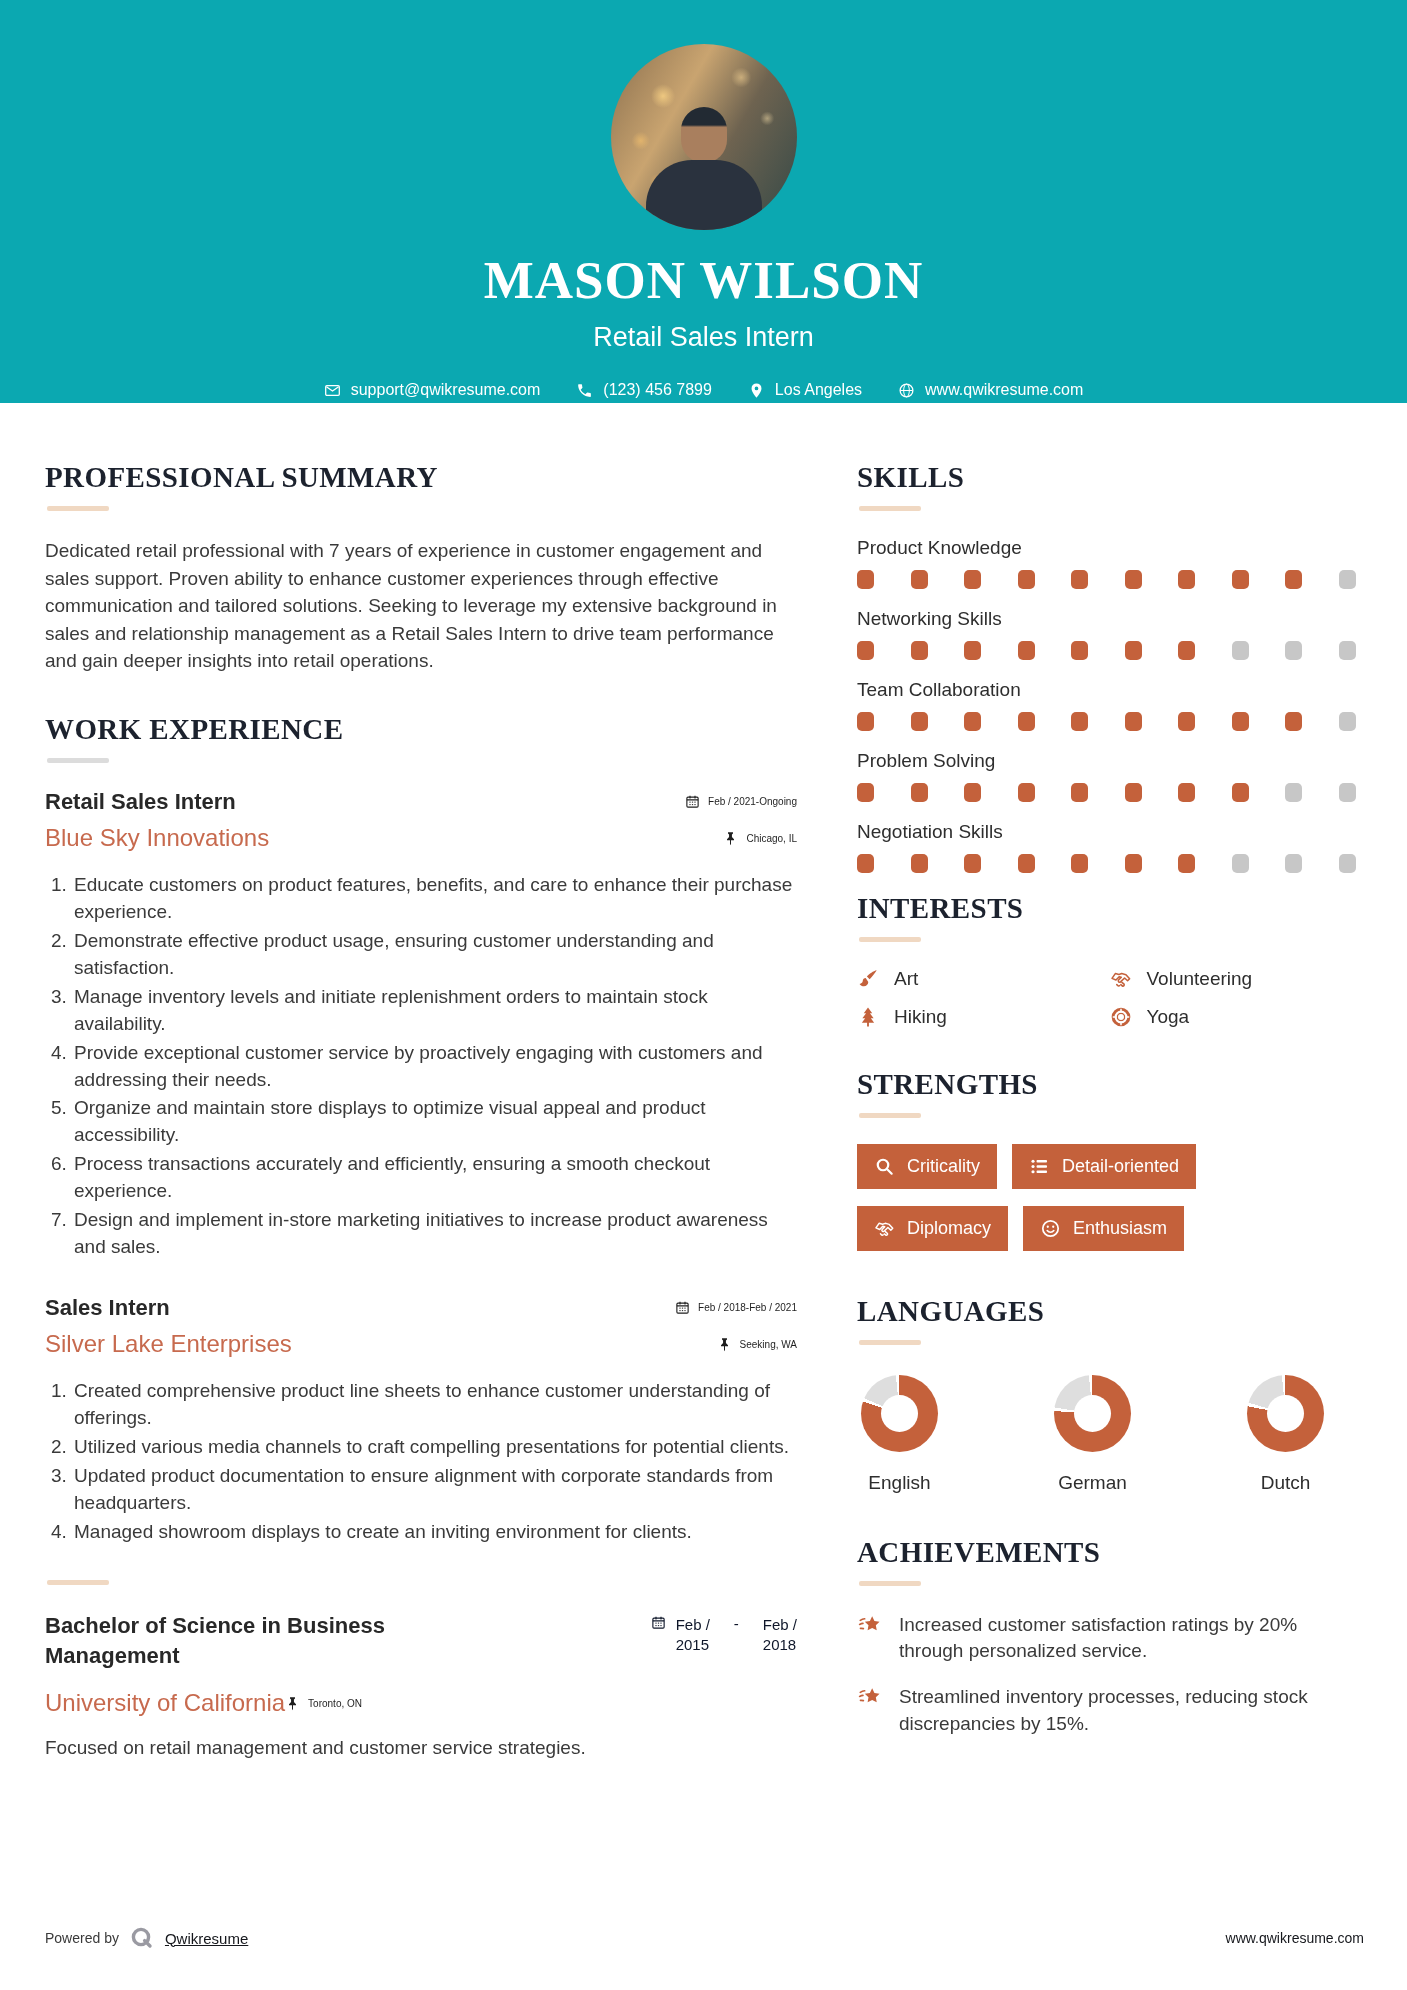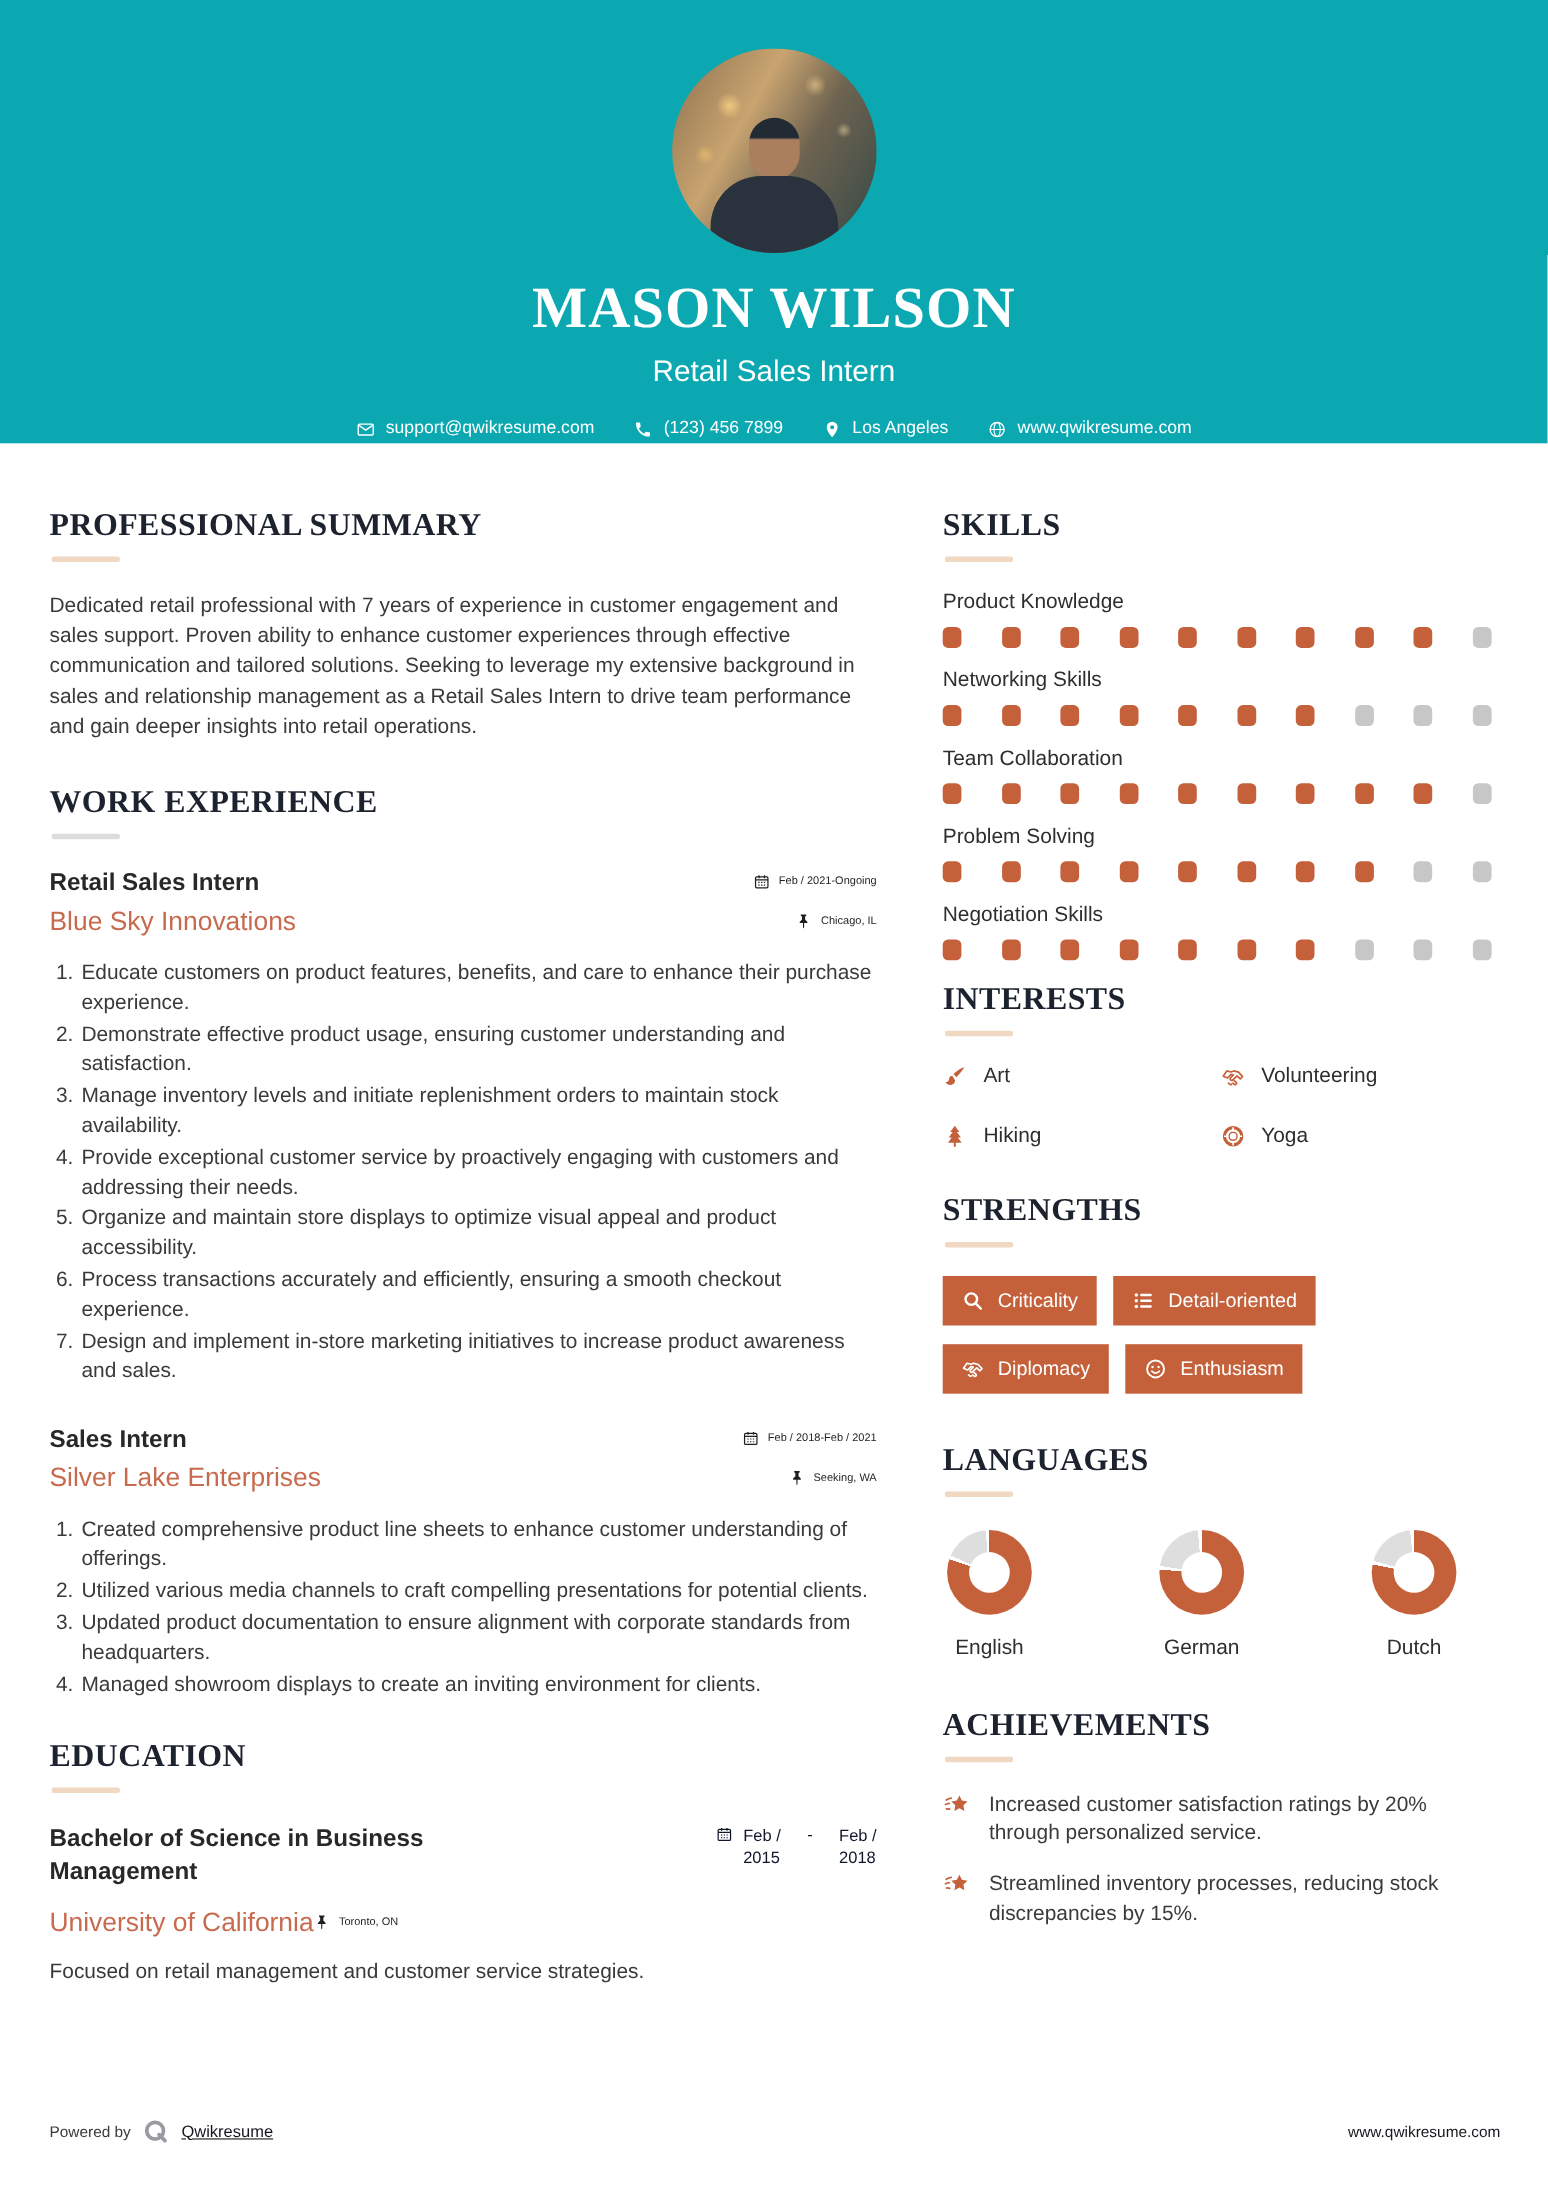--- a/index.html
+++ b/index.html
@@ -71,21 +71,21 @@
   .edu-sep { padding:0 14px; }
   .edu-row2 { display:flex; align-items:baseline; margin-top:10px; }
   .edu-note { font-size:19px; margin-top:20px; color:#3a3a3a; }
   
   .skill { margin-bottom:19px; }
   .skill-label { font-size:19px; color:#2e2e2e; margin-bottom:11px; }
   .dots { display:flex; justify-content:space-between; padding-right:6px; }
   .dot { width:17px; height:19px; border-radius:5px; background:#c4613b; }
   .dot.empty { background:#c7c7c7; }
   .interests-grid {
-    display:grid; grid-template-columns:1fr 1fr; row-gap:32px;
+    display:grid; grid-template-columns:1fr 1fr; row-gap:16px;
     font-size:19px; color:#2e2e2e; margin-bottom:40px;
   }
   .interest { display:flex; align-items:center; gap:15px; }
   .interest svg { color:#c4613b; flex:none; }
   .strengths { display:flex; flex-wrap:wrap; gap:17px 15px; margin-bottom:44px; max-width:480px; }
   .strength {
     background:#c4613b; color:#ffffff; font-size:18px; padding:12px 17px;
     display:flex; align-items:center; gap:12px; border:none;
     font-family:"Liberation Sans", sans-serif;
   }
@@ -229,21 +229,20 @@
               <li>Created comprehensive product line sheets to enhance customer understanding of offerings.</li>
               <li>Utilized various media channels to craft compelling presentations for potential clients.</li>
               <li>Updated product documentation to ensure alignment with corporate standards from headquarters.</li>
               <li>Managed showroom displays to create an inviting environment for clients.</li>
             </ol>
           </div>
         </div>
     </div>
 
     <div style="margin-top:12px;">
-      <div class="section-title">EDUCATION</div>
       <div class="rule"></div>
       <div class="edu-head">
         <div class="degree">Bachelor of Science in Business Management</div>
         <div class="edu-dates">
           <span class="qicon" id="edu-cal-icon">
               <span style="display: flex;">
                 <svg width="15" height="15" viewBox="0 0 24 24">
                   <rect x="3" y="5" width="18" height="16" rx="1.8" fill="none" stroke="currentColor" stroke-width="1.8"></rect>
                   <path d="M3 9.4h18M8 2.8v4.2M16 2.8v4.2" stroke="currentColor" stroke-width="1.8"></path>
                   <path d="M7 13h2M11 13h2M15 13h2M7 17h2M11 17h2M15 17h2" stroke="currentColor" stroke-width="1.6"></path>

